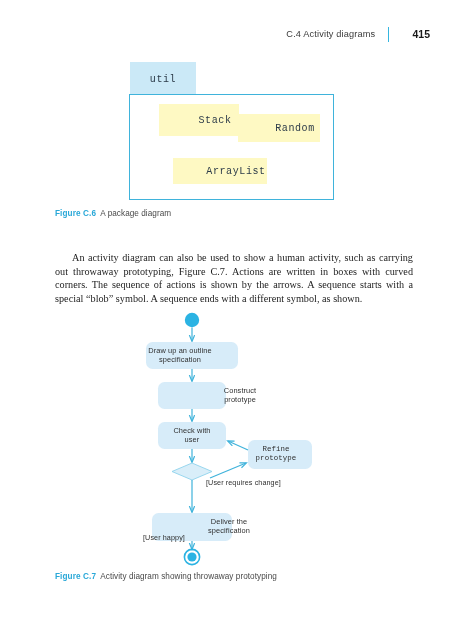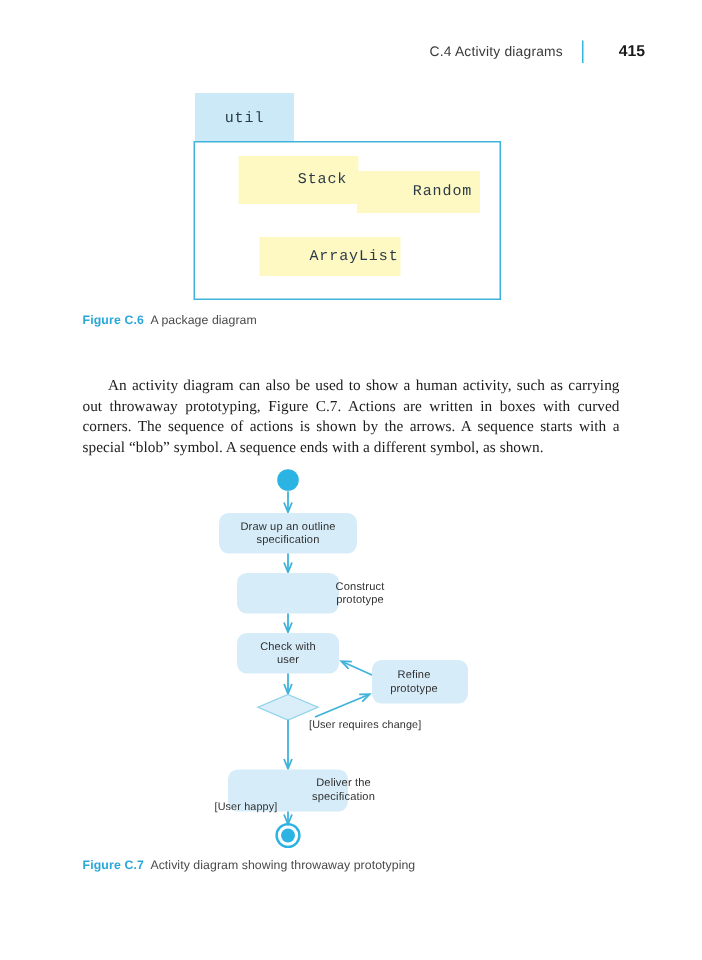--- a/index.html
+++ b/index.html
@@ -241,30 +241,30 @@
       <line x1="192" y1="180" x2="192" y2="212" stroke="#3fb3db" stroke-width="1.2" marker-end="url(#arrowhead)"></line>
 
       <rect x="152" y="213" width="80" height="28" rx="6.5" ry="6.5" fill="#d7ecf9"></rect>
 
       <line x1="192" y1="241" x2="192" y2="249" stroke="#3fb3db" stroke-width="1.2" marker-end="url(#arrowhead)"></line>
 
       <circle cx="192" cy="257" r="7.6" fill="none" stroke="#2bb3e3" stroke-width="1.6"></circle>
       <circle cx="192" cy="257" r="4.6" fill="#2bb3e3"></circle>
     </svg>
 
-    <div class="act-node-label" style="left:146px; top:46px; width:92px;">Draw up an outline
+    <div class="act-node-label" style="left:134px; top:46px; width:92px;">Draw up an outline
 specification</div>
 
     <div class="act-node-label" style="left:158px; top:86px; width:68px;padding-left:48px;">Construct
 prototype</div>
 
     <div class="act-node-label" style="left:158px; top:126px; width:68px;">Check with
 user</div>
 
-    <div class="act-node-label" style="left:248px; top:145px; width:56px;">Refine
+    <div class="act-node-label" style="left:248px; top:145px; width:56px;font-family:Liberation Mono, monospace;">Refine
 prototype</div>
 
     <div class="act-node-label" style="left:168px; top:217px; width:80px;padding-left:21px;">Deliver the
 specification</div>
 
     <div class="guard-label" style="left:143px; top:189px;margin-top:44px;">[User happy]</div>
 
     <div class="guard-label" style="left:206px; top:178px;">[User requires change]</div>
   </div>
 

